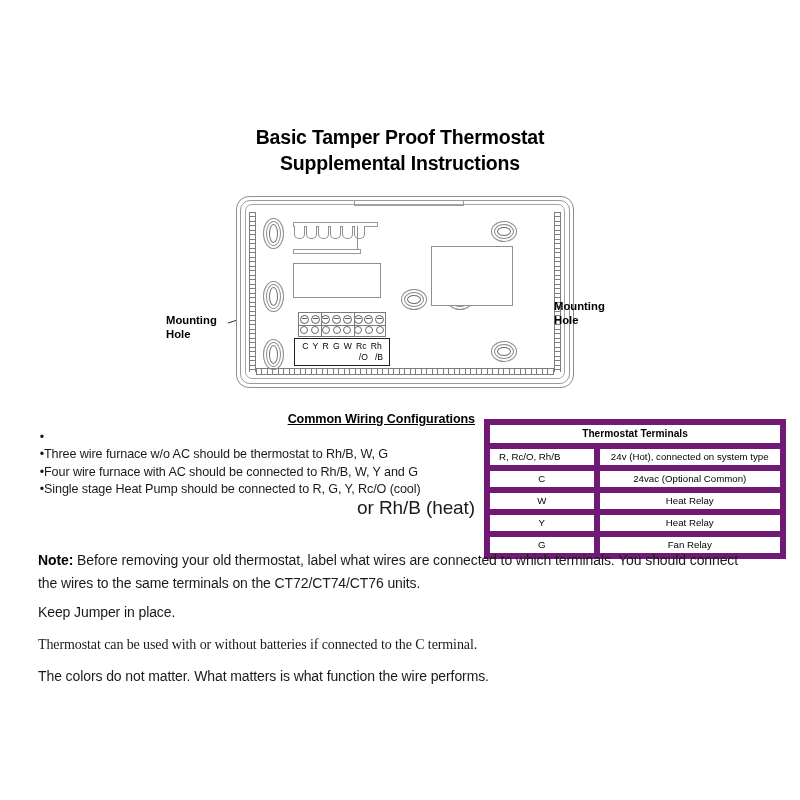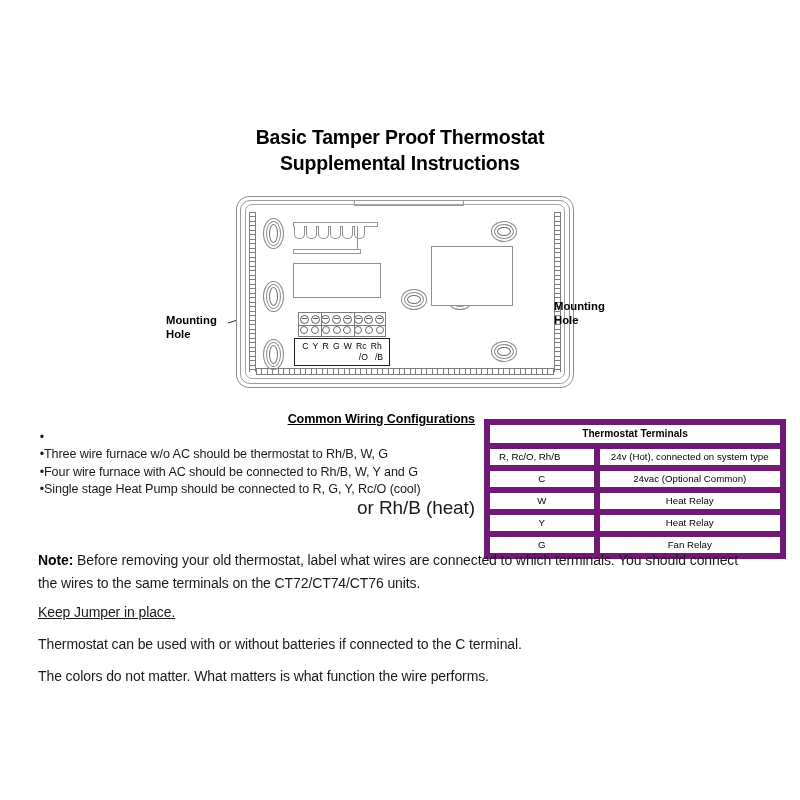--- a/index.html
+++ b/index.html
@@ -377,22 +377,22 @@
   
   .para {
     position: absolute;
     font-size: 14px;
     line-height: 23px;
     color: #1a1a1a;
     letter-spacing: -0.1px;
   }
   .para b { font-weight: bold; color: #000; }
   .p-note  { left: 38px; top: 549px; width: 720px; }
-  .p-jumper{ left: 38px; top: 601px; width: 700px; text-decoration: underline; }
-  .p-batt  { left: 38px; top: 633px; width: 700px; }
+  .p-jumper{ left: 38px; top: 601px; width: 700px; }
+  .p-batt  { left: 38px; top: 633px; width: 700px; font-family: Liberation Serif, serif; }
   .p-color { left: 38px; top: 665px; width: 700px; }
 </style>
 </head>
 <body>
 
 <div class="title-block">
   <div class="title-line">Basic Tamper Proof Thermostat</div>
   <div class="title-line">Supplemental Instructions</div>
 </div>
 

